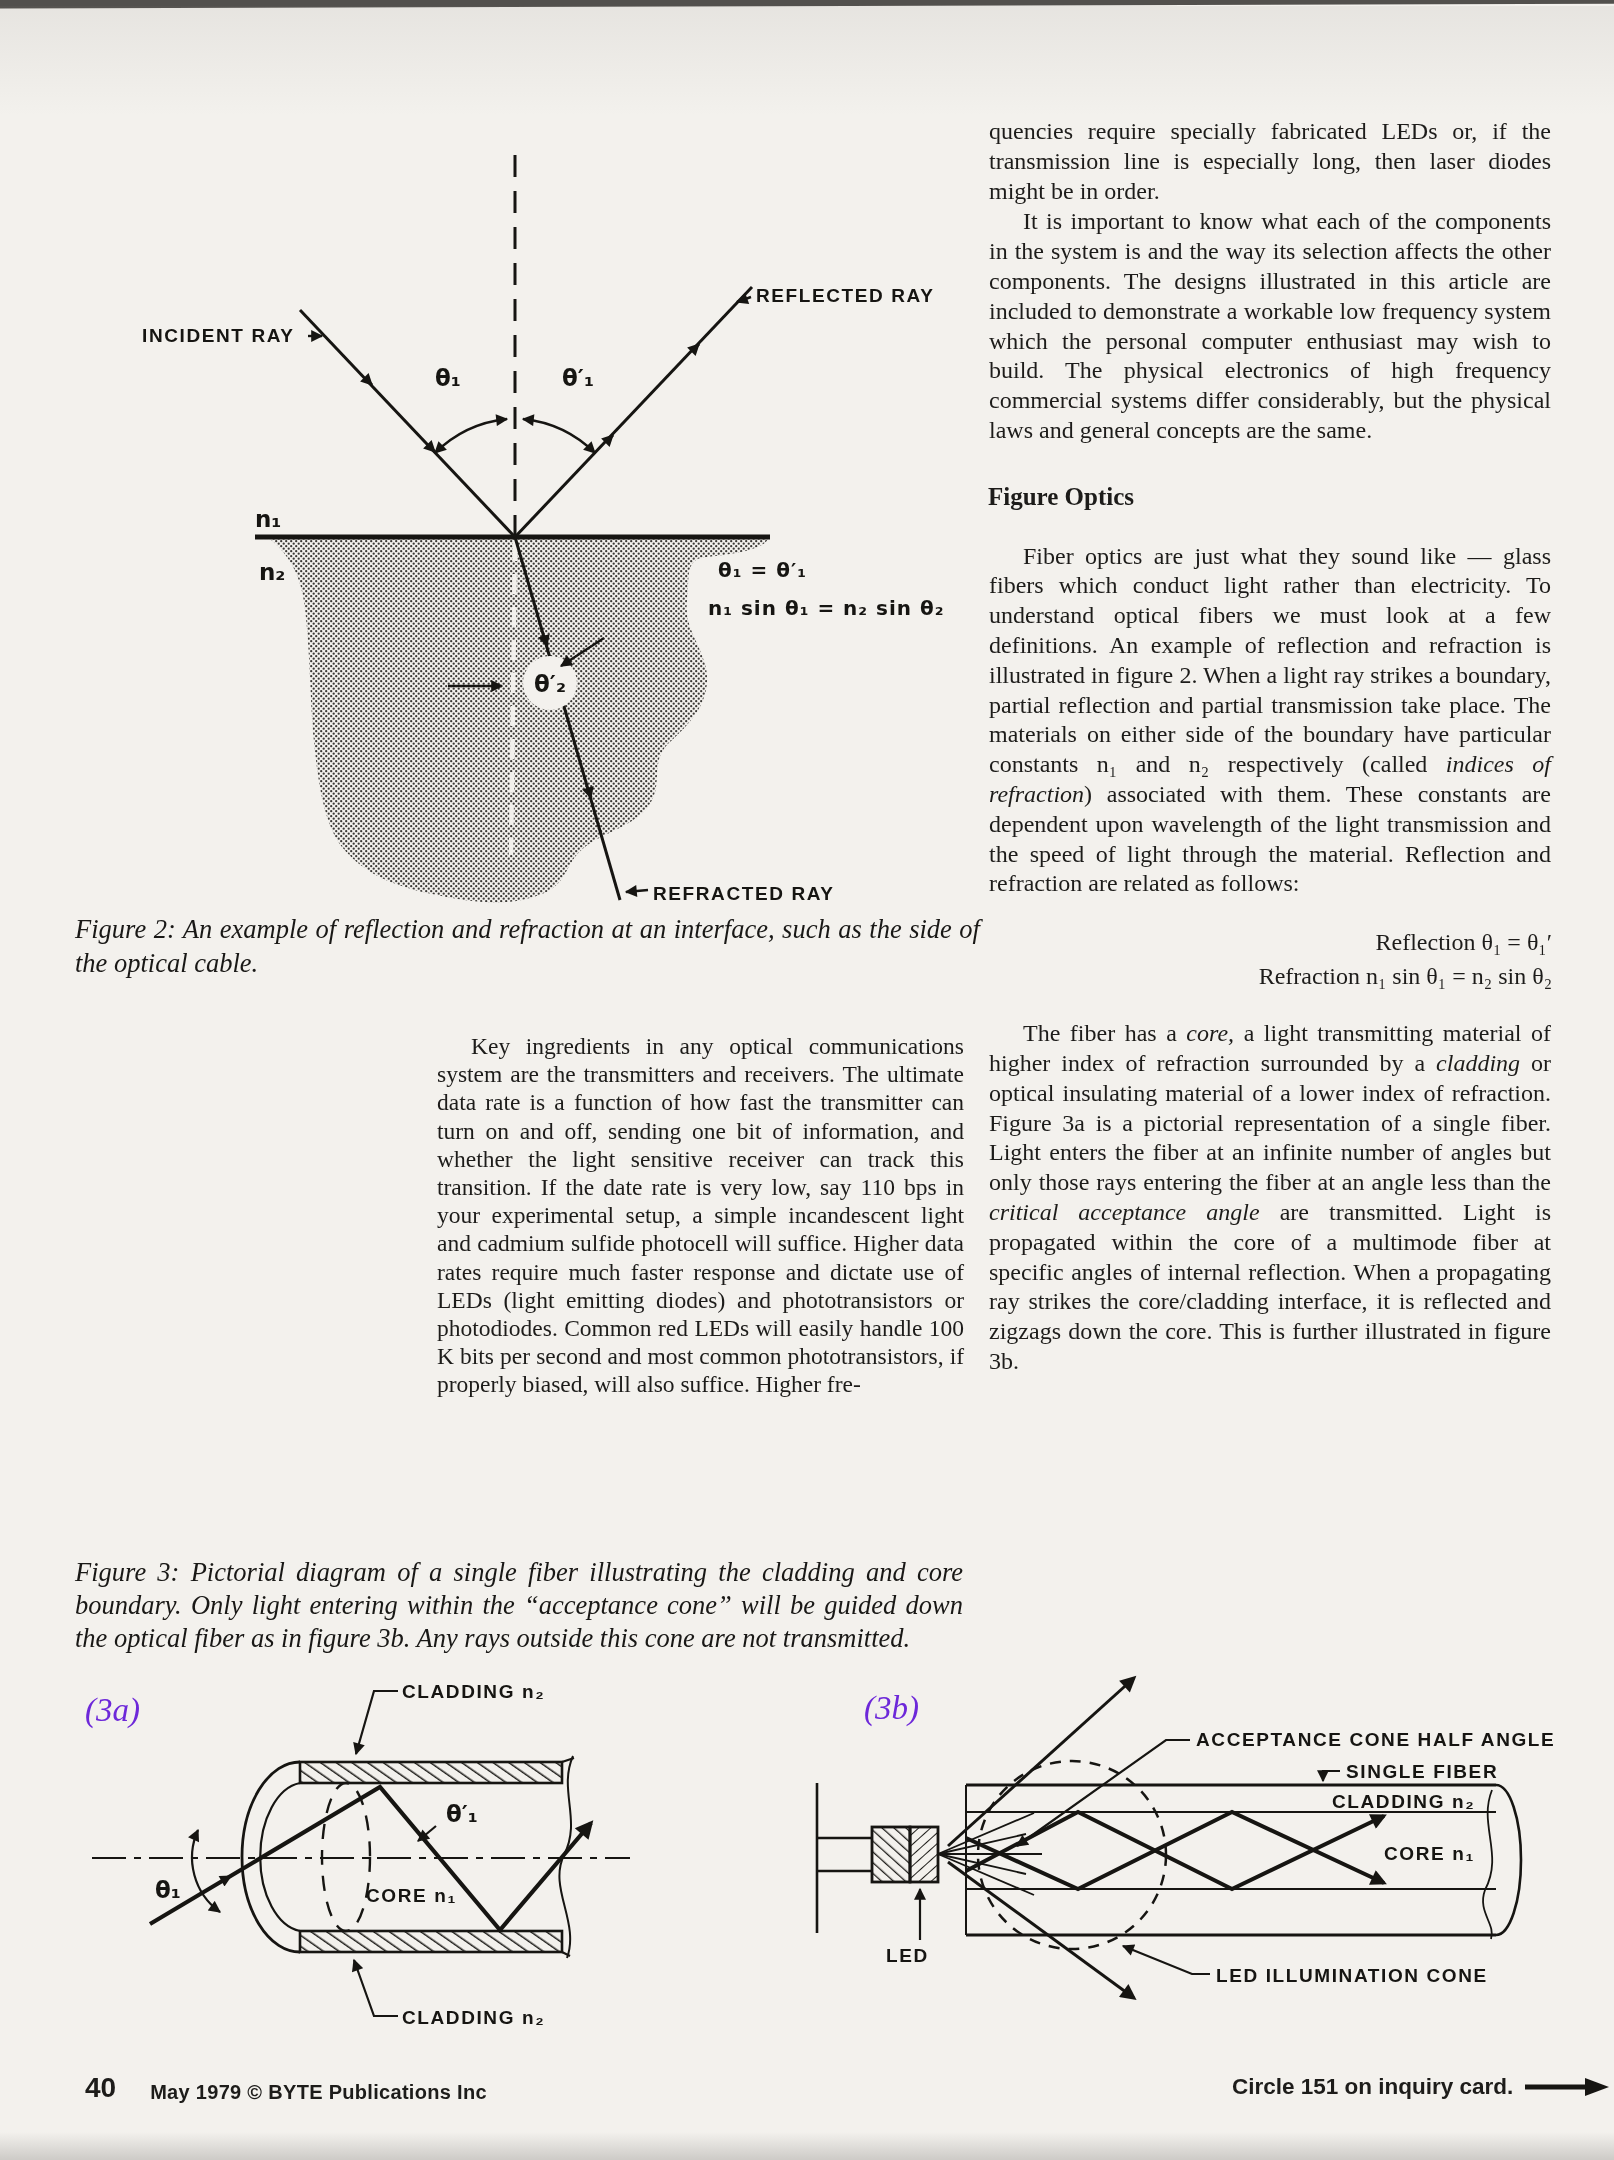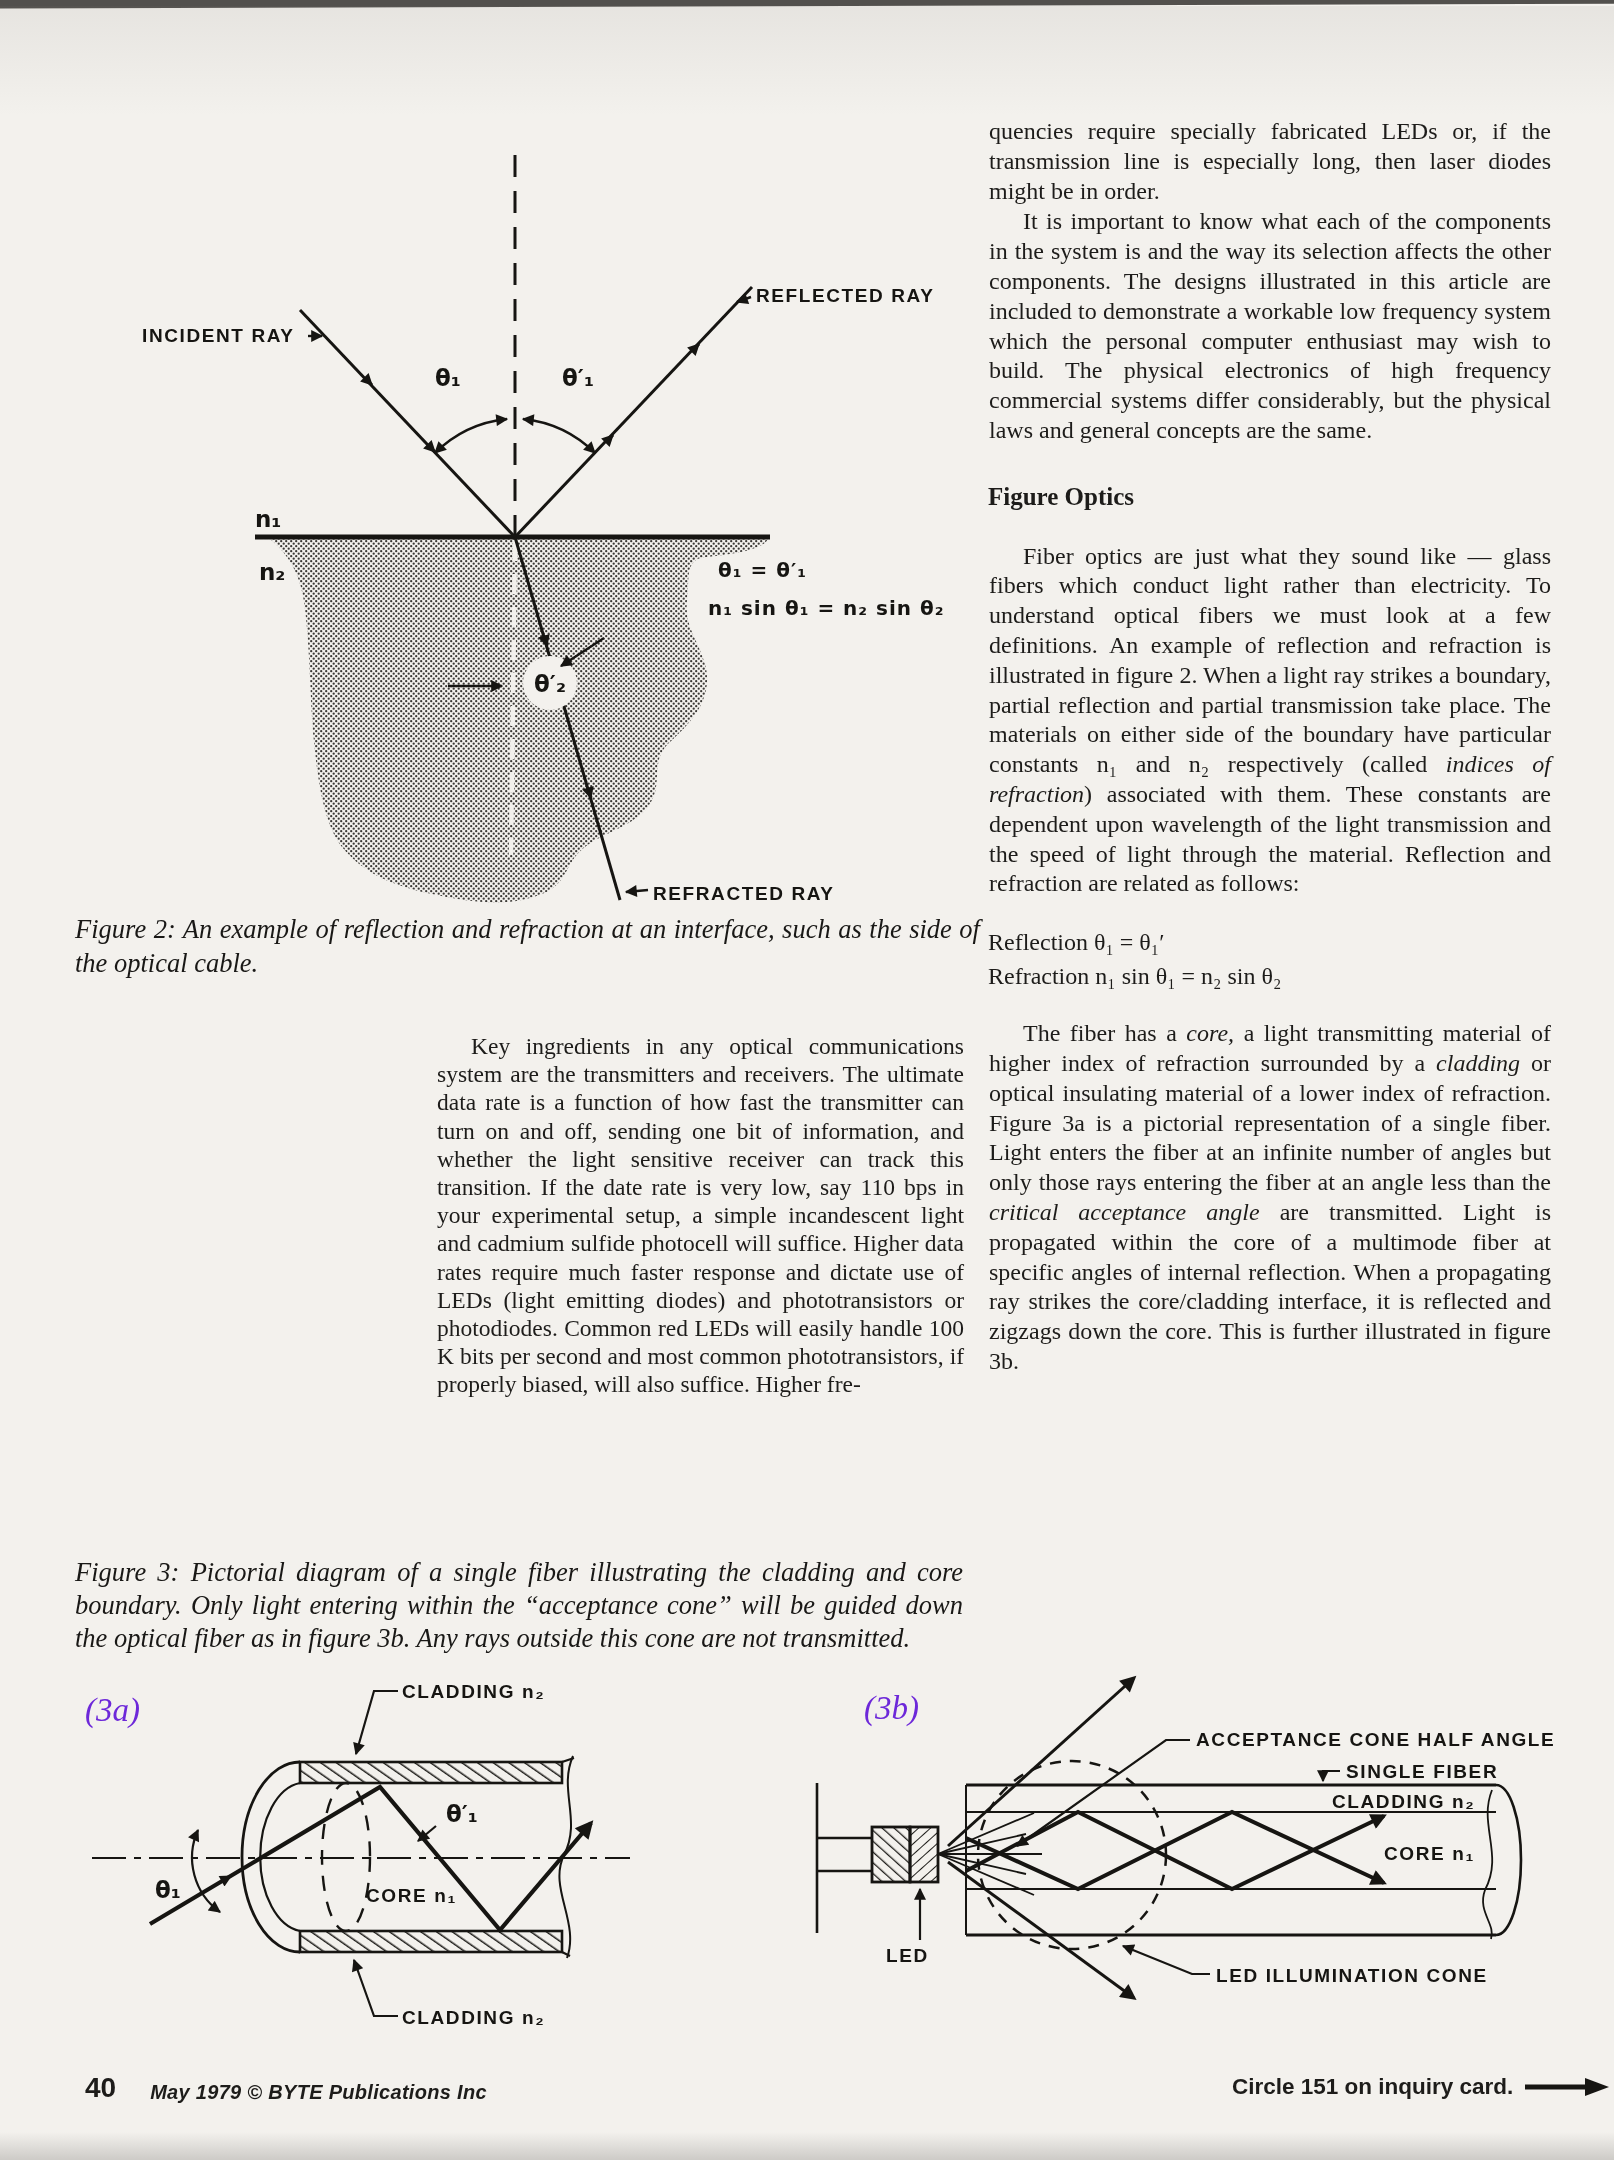--- a/index.html
+++ b/index.html
@@ -34,27 +34,27 @@
   .lab3a{left:85px;top:1692px;}
   .lab3b{left:864px;top:1690px;}
 
   .leftcol{position:absolute;left:437px;top:1032px;width:527px;
     font-size:23.5px;line-height:28.2px;text-align:justify;text-indent:34px;}
   .rcol{position:absolute;left:988px;top:116px;width:564px;
     font-size:24px;line-height:29.8px;text-align:justify;}
   .rcol p{margin:1px;text-indent:34px;}
   .rcol p.noindent{text-indent:0;}
   .rcol h3{margin:36px 0 30px 0;font-size:25px;font-family:"Liberation Serif",serif;}
-  .eqs{margin:26px 0 26px 0;text-align:left;text-indent:0;line-height:34px;}
+  .eqs{margin:26px 0 26px 0;text-align:right;text-indent:0;line-height:34px;}
   .eqs .eq{font-size:24px;}
 
   .footer-left{position:absolute;left:85px;top:2072px;display:flex;align-items:flex-end;gap:34px;
     font-family:"Liberation Sans","DejaVu Sans",sans-serif;}
   .pageno{font-weight:bold;font-size:28px;}
-  .pubinfo{font-weight:600;font-size:20px;letter-spacing:0.3px;font-style:italic;}
+  .pubinfo{font-weight:600;font-size:20px;letter-spacing:0.3px;}
   .footer-right{position:absolute;left:1232px;top:2074px;display:flex;align-items:center;gap:12px;
     font-family:"Liberation Sans","DejaVu Sans",sans-serif;font-weight:bold;font-size:22.5px;}
   .arrow-svg{position:static;width:86px;height:20px;}
 </style>
 </head>
 <body>
 
 <div class="page">
   <div class="top-edge"></div>
   <div class="top-haze"></div>

